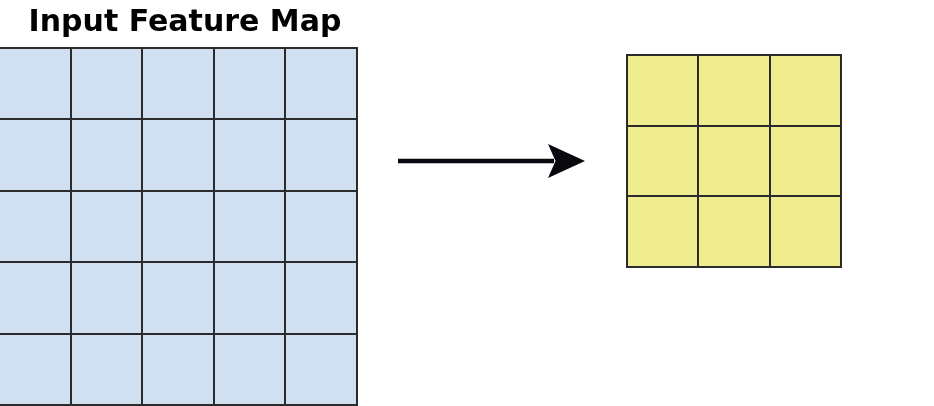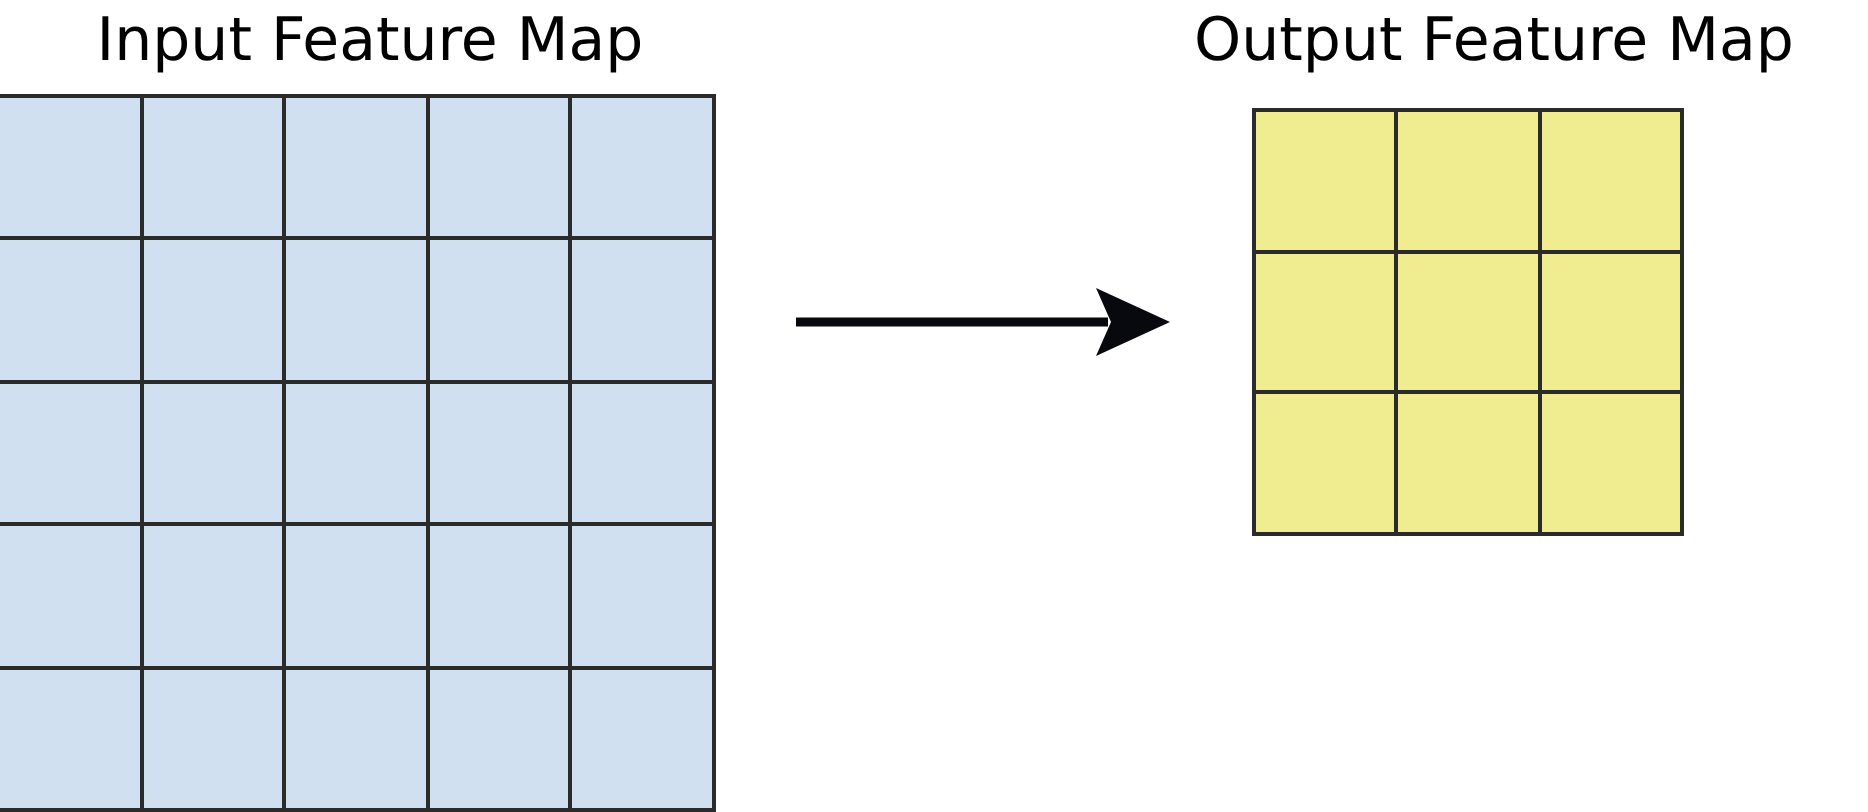--- a/index.html
+++ b/index.html
@@ -16,21 +16,21 @@
     height: 406px;
     background: #ffffff;
     overflow: hidden;
   }
 
   
   .title {
     position: absolute;
     font-family: "DejaVu Sans", sans-serif;
     font-size: 30px;
-    font-weight: 400;
+    font-weight: 700;
     color: #000000;
     white-space: nowrap;
     text-align: center;
     line-height: 1;
     letter-spacing: 0px;
   }
   #input-title {
     left: 0px;
     top: 6px;
     width: 370px;
@@ -120,21 +120,20 @@
       <div class="cell" style="background: rgb(208, 224, 240);"></div>
       <div class="cell" style="background: rgb(208, 224, 240);"></div>
       <div class="cell" style="background: rgb(208, 224, 240);"></div>
     </div>
 
   <svg id="arrow" viewBox="0 0 200 56">
     <line x1="6" y1="28" x2="162" y2="28" stroke="#08080f" stroke-width="4.4" stroke-linecap="butt"></line>
     <path d="M 193 28 L 156 45 L 163.5 28 L 156 11 Z" fill="#08080f"></path>
   </svg>
 
-  <div id="output-title" class="title">Output Feature Map</div>
 
   <div id="output-grid" class="grid" style="grid-template-columns: repeat(3, 1fr); grid-template-rows: repeat(3, 1fr); background: rgb(43, 43, 43);">
       <div class="cell" style="background: rgb(239, 237, 144);"></div>
       <div class="cell" style="background: rgb(239, 237, 144);"></div>
       <div class="cell" style="background: rgb(239, 237, 144);"></div>
       <div class="cell" style="background: rgb(239, 237, 144);"></div>
       <div class="cell" style="background: rgb(239, 237, 144);"></div>
       <div class="cell" style="background: rgb(239, 237, 144);"></div>
       <div class="cell" style="background: rgb(239, 237, 144);"></div>
       <div class="cell" style="background: rgb(239, 237, 144);"></div>

